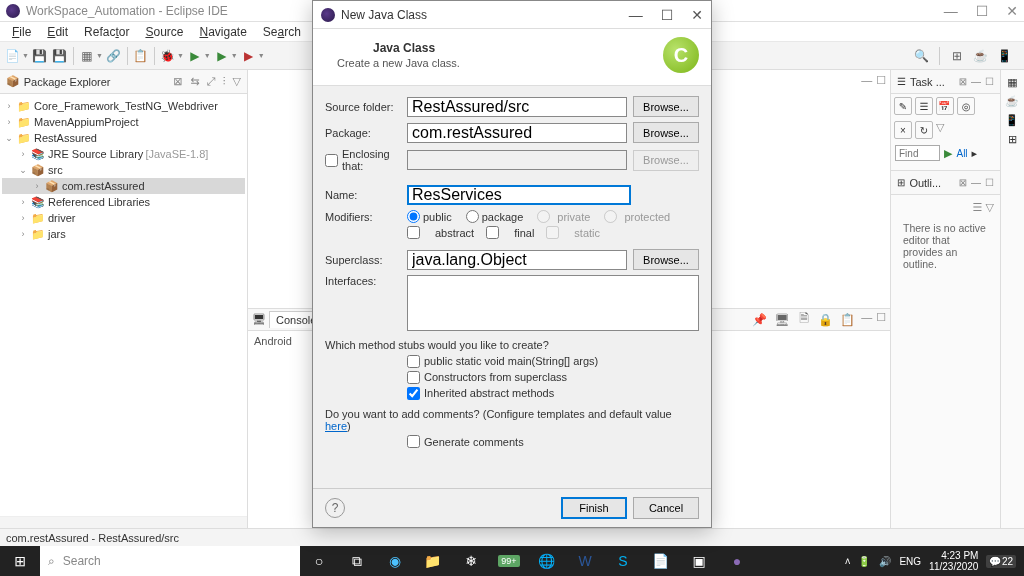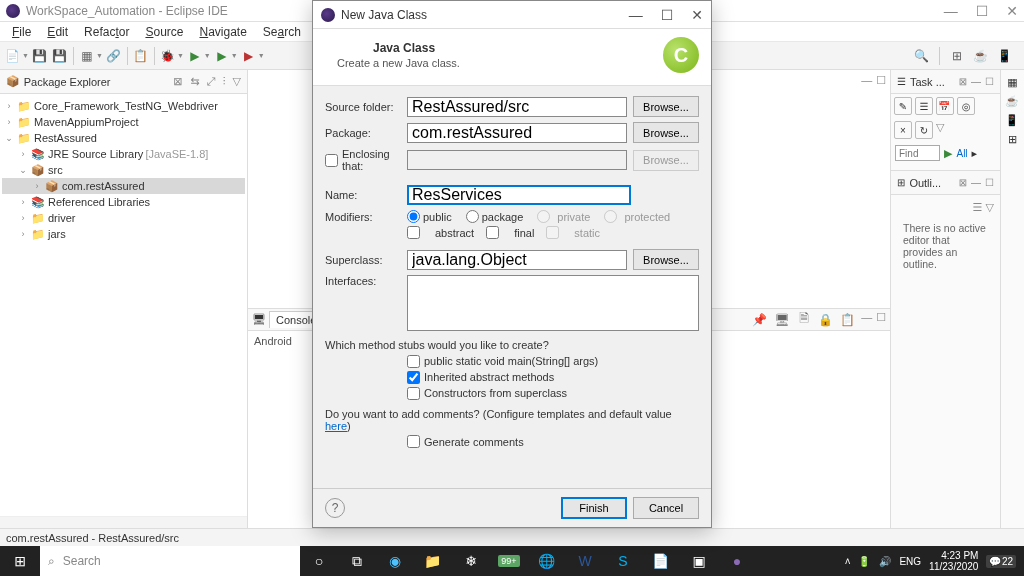--- a/index.html
+++ b/index.html
@@ -452,26 +452,26 @@
       <div class="iface-box"></div>
     </div>
 
     <div class="stub-q">Which method stubs would you like to create?</div>
     <div class="stub-opts">
       <label>
           <input type="checkbox" style="">
           <span>public static void main(String[] args)</span>
         </label>
       <label>
+          <input type="checkbox" style="">
+          <span>Constructors from superclass</span>
+        </label>
+      <label>
           <input type="checkbox" checked="" style="">
           <span>Inherited abstract methods</span>
-        </label>
-      <label>
-          <input type="checkbox" style="">
-          <span>Constructors from superclass</span>
         </label>
     </div>
 
     <div class="comment-row">
       <span>Do you want to add comments? (Configure templates and default value </span><a href="#">here</a><span>)</span>
     </div>
     <div class="comment-opt">
       <input type="checkbox" style="">
       <span>Generate comments</span>
     </div>

